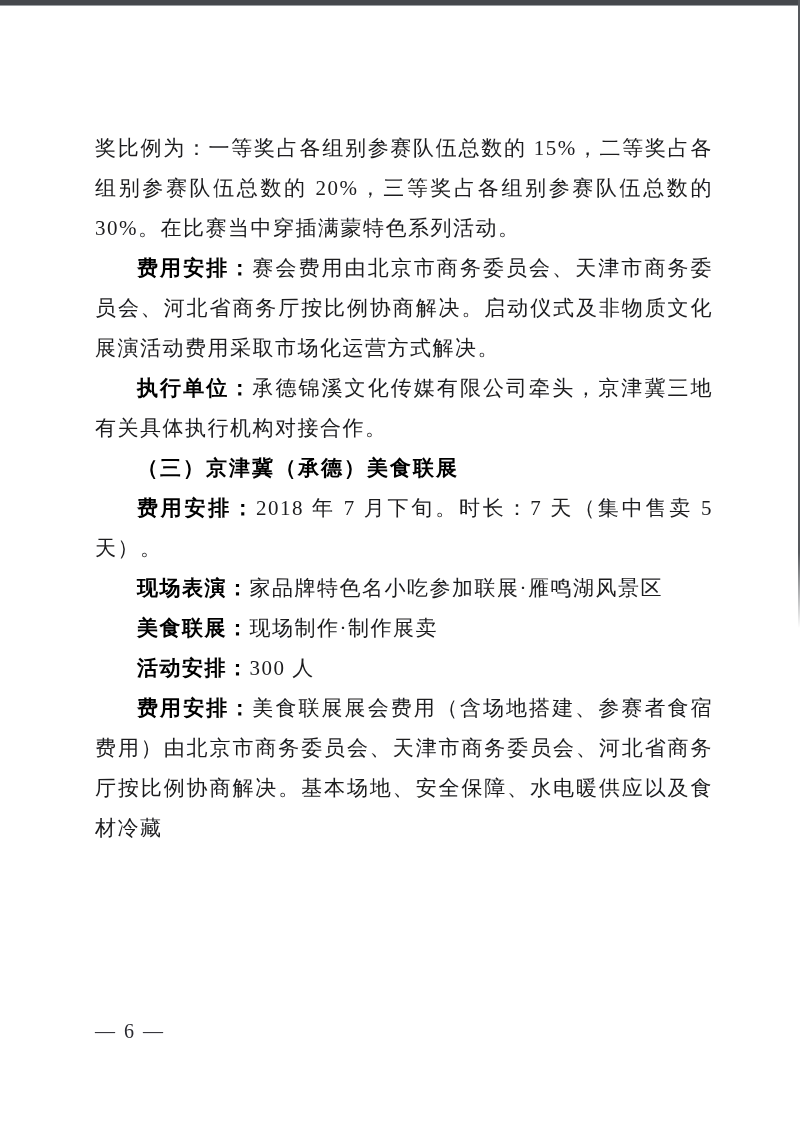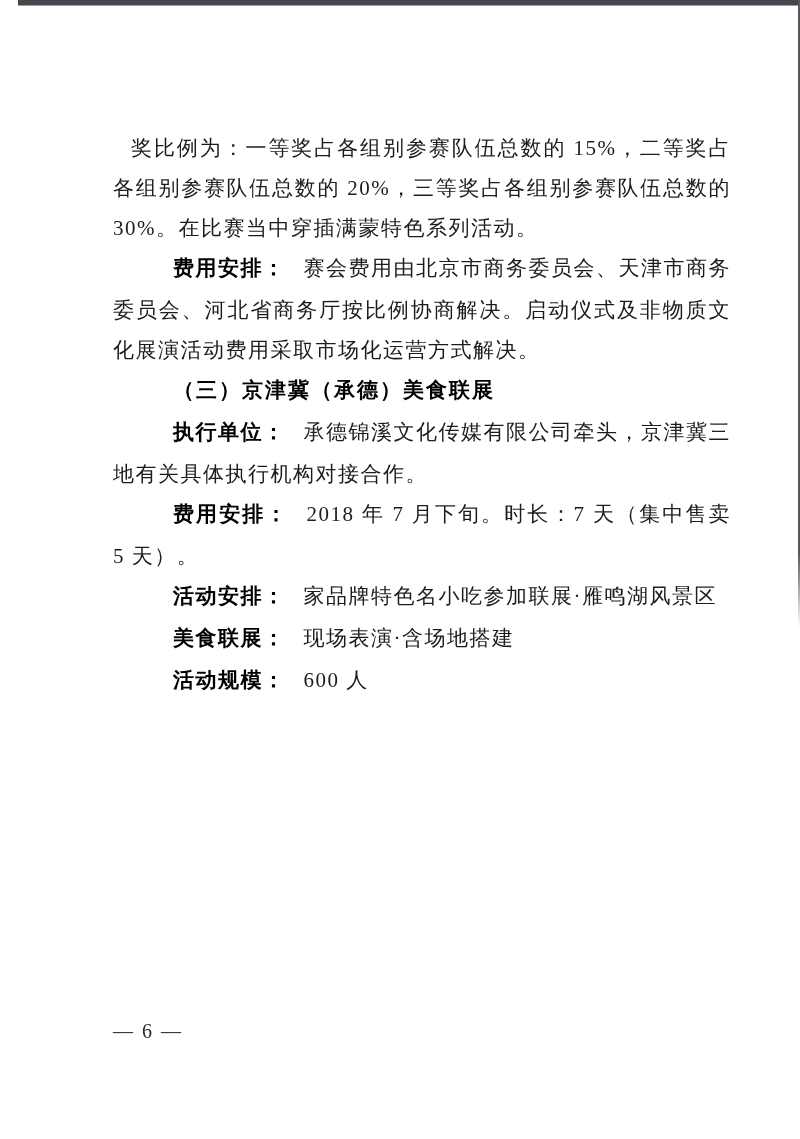--- a/index.html
+++ b/index.html
@@ -2,21 +2,21 @@
 <html style="--top-bar: #45484c; --right-edge: #55585c; --text: #1c1c1e; --label: #000000; --background: #ffffff;"><head>
 <meta charset="utf-8">
 <style>
   :root{
     --top-bar:#45484c;
     --right-edge:#55585c;
     --text:#1c1c1e;
     --label:#000000;
     --background:#ffffff;
   }
-  *{box-sizing:border-box;margin-left:18px;}
+  *{box-sizing:border-box;}
   html,body{margin:0;padding:0;}
   body{
     width:800px;height:1139px;
     background:var(--background);
     position:relative;
     overflow:hidden;
     font-family:"Liberation Serif","DejaVu Serif",serif;
   }
   .top-bar{
     position:absolute;top:0;left:0;width:800px;height:5px;
@@ -37,21 +37,21 @@
     margin:0;
     font-size:21px;
     line-height:40px;
     color:var(--text);
     text-align:justify;
     text-indent:2em;
     letter-spacing:1.5px;
   }
   .para.first{text-indent:0;}
   .label{
-    font-family:Liberation Mono, monospace;
+    font-family:Liberation Sans, sans-serif;
     font-weight:700;
     color:var(--label);
   }
   .para.heading .label{
     letter-spacing:2px;
   }
   .footer{
     position:absolute;left:95px;top:1020px;
     font-size:20px;
     color:#2a2a30;
@@ -65,29 +65,30 @@
 <div class="top-bar"></div>
 <div class="top-bar-underline"></div>
 <div class="right-edge"></div>
 
 <div class="content">
 
   <p class="para first"><span>奖比例为：一等奖占各组别参赛队伍总数的 15%，二等奖占各组别参赛队伍总数的 20%，三等奖占各组别参赛队伍总数的 30%。在比赛当中穿插满蒙特色系列活动。</span></p>
 
   <p class="para"><span class="label">费用安排：</span><span>赛会费用由北京市商务委员会、天津市商务委员会、河北省商务厅按比例协商解决。启动仪式及非物质文化展演活动费用采取市场化运营方式解决。</span></p>
 
+  <p class="para"><span class="label">执行单位：</span><span>承德锦溪文化传媒有限公司牵头，京津冀三地有关具体执行机构对接合作。</span></p>
+
   <p class="para heading"><span class="label">（三）京津冀（承德）美食联展</span></p>
-
-  <p class="para"><span class="label">执行单位：</span><span>承德锦溪文化传媒有限公司牵头，京津冀三地有关具体执行机构对接合作。</span></p>
 
   <p class="para"><span class="label">费用安排：</span><span>2018 年 7 月下旬。时长：7 天（集中售卖 5 天）。</span></p>
 
-  <p class="para"><span class="label">活动安排：</span><span>家品牌特色名小吃参加联展·雁鸣湖风景区</span></p>
+  <p class="para"><span class="label">现场表演：</span><span>家品牌特色名小吃参加联展·雁鸣湖风景区</span></p>
 
-  <p class="para"><span class="label">美食联展：</span><span>现场表演·含场地搭建</span></p>
+  <p class="para"><span class="label">美食联展：</span><span>现场制作·制作展卖</span></p>
 
-  <p class="para"><span class="label">活动规模：</span><span>600 人</span></p>
+  <p class="para"><span class="label">活动安排：</span><span>300 人</span></p>
 
 
+  <p class="para"><span class="label">费用安排：</span><span>美食联展展会费用（含场地搭建、参赛者食宿费用）由北京市商务委员会、天津市商务委员会、河北省商务厅按比例协商解决。基本场地、安全保障、水电暖供应以及食材冷藏</span></p>
 
 </div>
 
 <div class="footer">— 6 —</div>
 
 </body></html>

